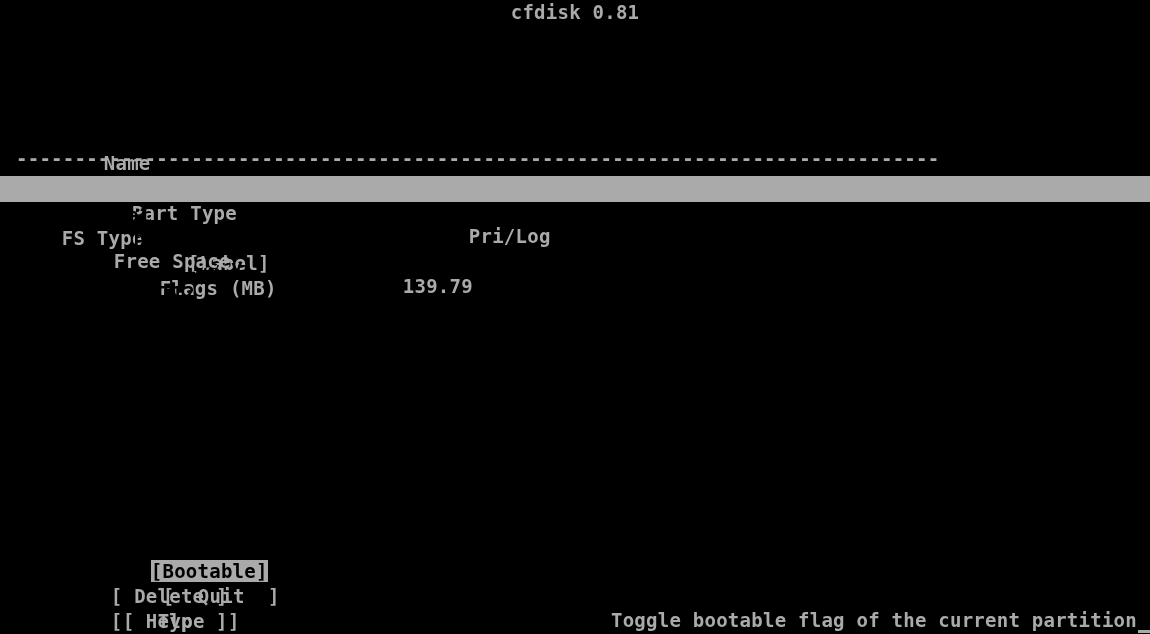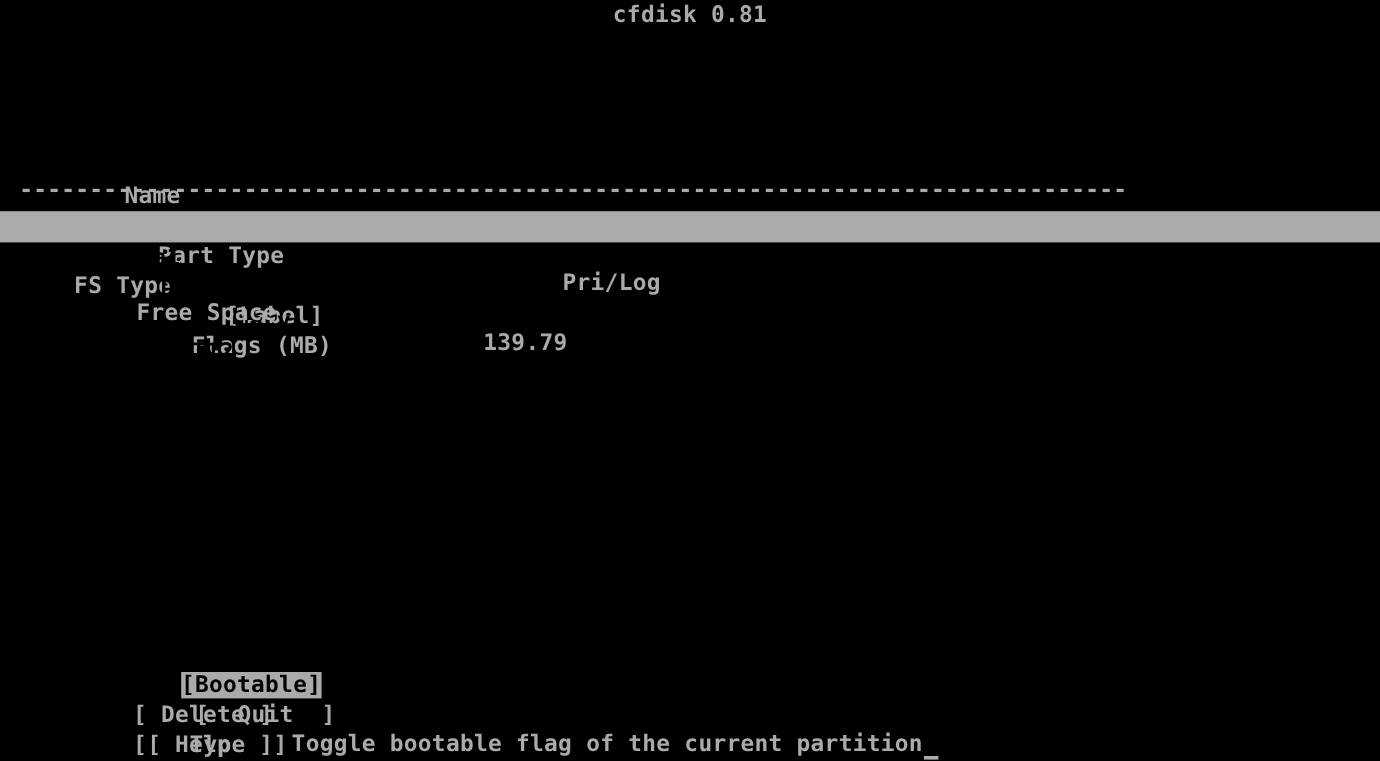--- a/index.html
+++ b/index.html
@@ -138,15 +138,15 @@
 
   
   <div class="row" style="top:559px;padding-left:48px;">
     <span style="display:inline-block; width:68px;"></span><span class="menuitem">[  Quit  ]</span>
     <span style="display:inline-block; width:28px;"></span><span class="menuitem">[  Type  ]</span>
     <span style="display:inline-block; width:28px;"></span>
     <span style="display:inline-block; width:28px;"></span>
   </div>
 
   
-  <div class="row" style="top:608px;"><span style="display:inline-block; width:243px;"></span><span class="tcell">Toggle bootable flag of the current partition</span><span class="cursor"></span></div>
+  <div class="row" style="top:608px;text-align:right;"><span style="display:inline-block; width:243px;"></span><span class="tcell">Toggle bootable flag of the current partition</span><span class="cursor"></span></div>
 
 </div>
 
 </body></html>

